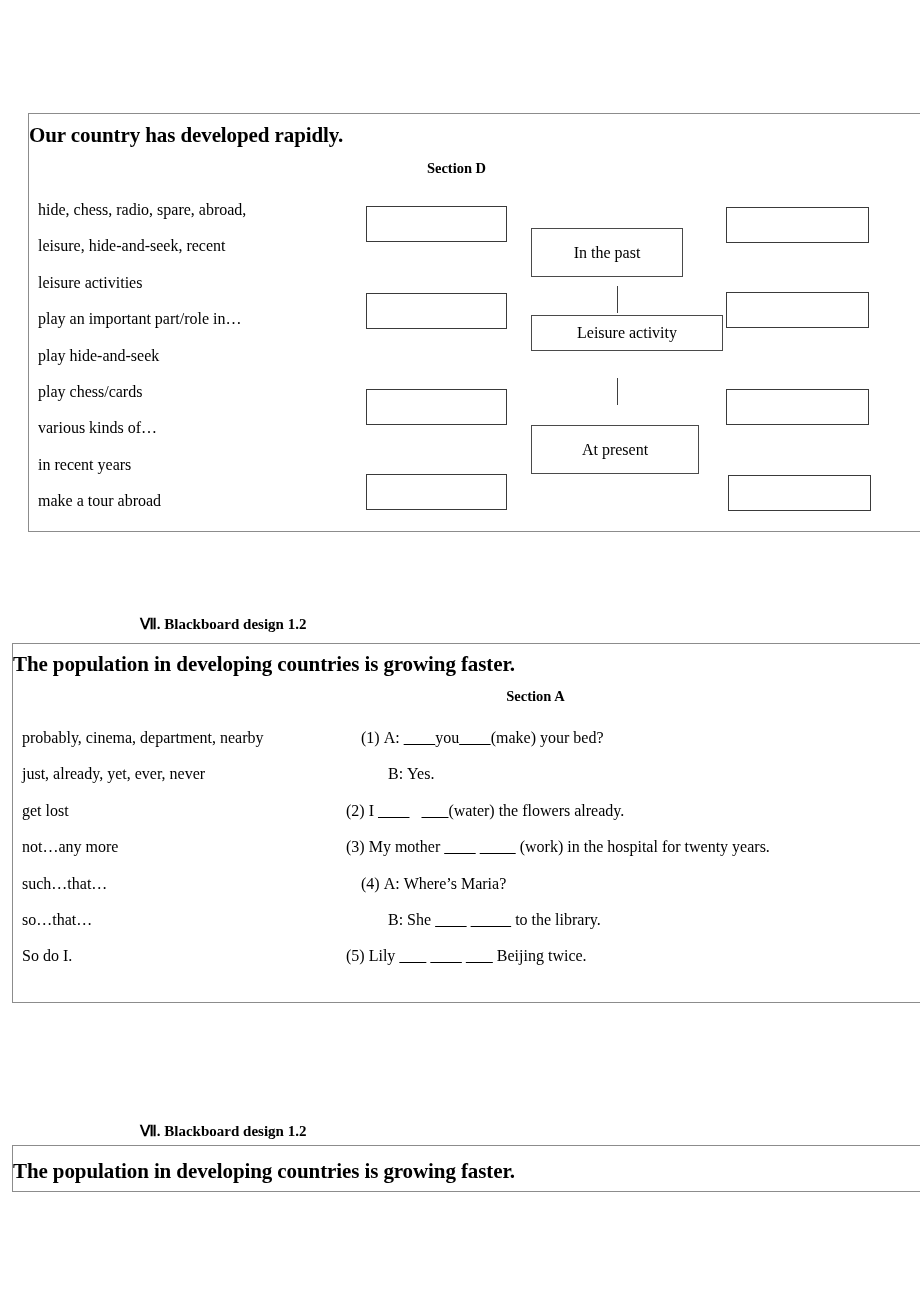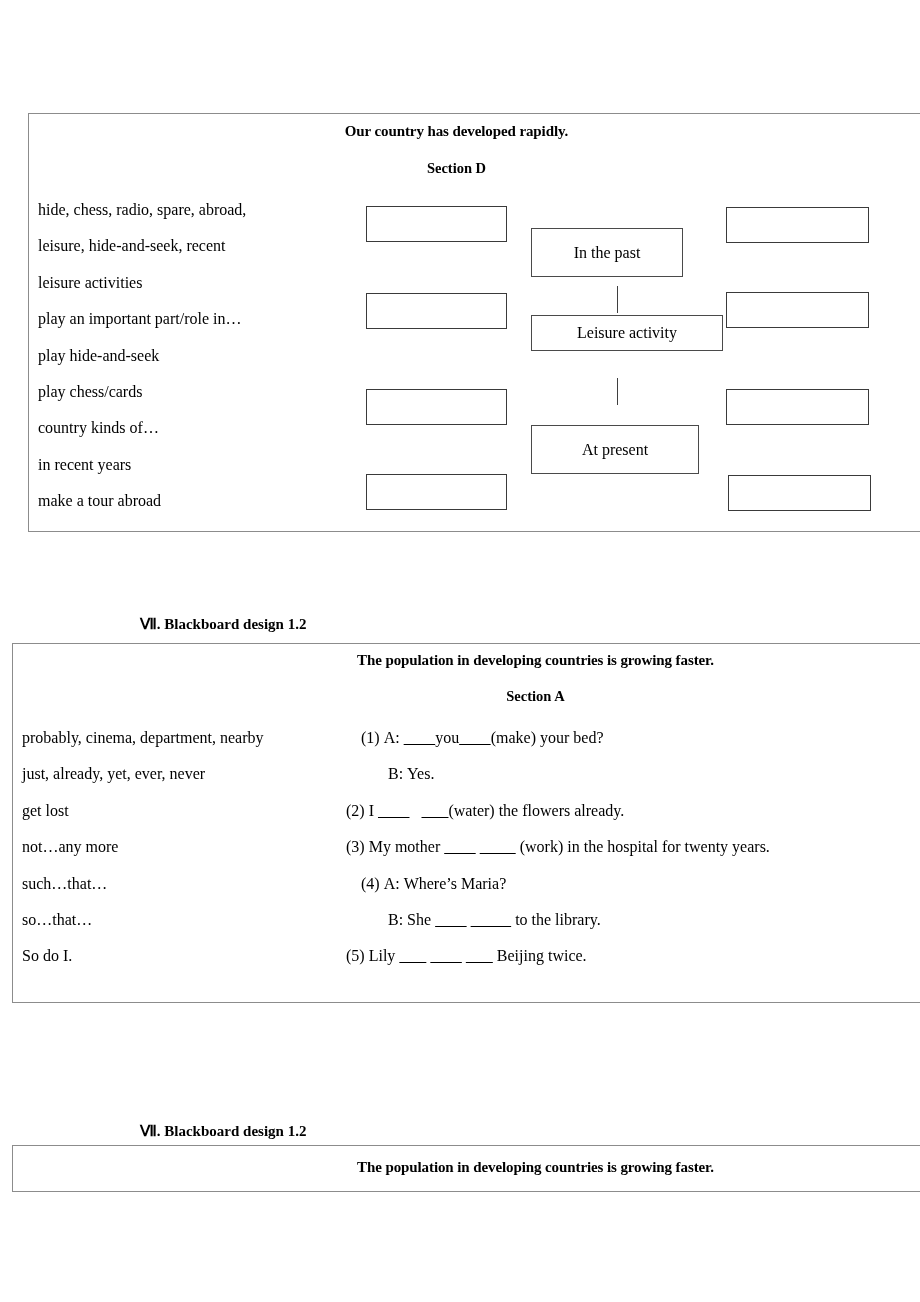--- a/index.html
+++ b/index.html
@@ -17,23 +17,23 @@
   .page { position: relative; width: 920px; height: 1302px; }
 
   
   .panel {
     position: absolute;
     border: 1.5px solid #8c8c8c;
     background: #ffffff;
   }
 
   .panel-title {
-    text-align: center;
+    text-align: left;
     font-weight: bold;
-    font-size: 15px;
+    font-size: 21px;
     letter-spacing: -0.1px;
   }
   .panel-subtitle {
     text-align: center;
     font-weight: bold;
     font-size: 14.5px;
   }
 
   
   .section-heading {
@@ -120,21 +120,21 @@
     <div class="panel-title title">Our country has developed rapidly.</div>
     <div class="panel-subtitle subtitle">Section D</div>
 
     <div class="wordbank">
       <div>hide, chess, radio, spare, abroad,</div>
       <div>leisure, hide-and-seek, recent</div>
       <div>leisure activities</div>
       <div>play an important part/role in…</div>
       <div>play hide-and-seek</div>
       <div>play chess/cards</div>
-      <div>country kinds of…</div>
+      <div>various kinds of…</div>
       <div>in recent years</div>
       <div>make a tour abroad</div>
     </div>
 
     <div class="slot" style="left:337px; top:92px; width:141px; height:36px;"></div>
     <div class="slot" style="left:337px; top:179px; width:141px; height:36px;"></div>
     <div class="slot" style="left:337px; top:275px; width:141px; height:36px;"></div>
     <div class="slot" style="left:337px; top:360px; width:141px; height:36px;"></div>
 
     <div class="labelbox" style="left:502px; top:114px; width:152px; height:49px;">

